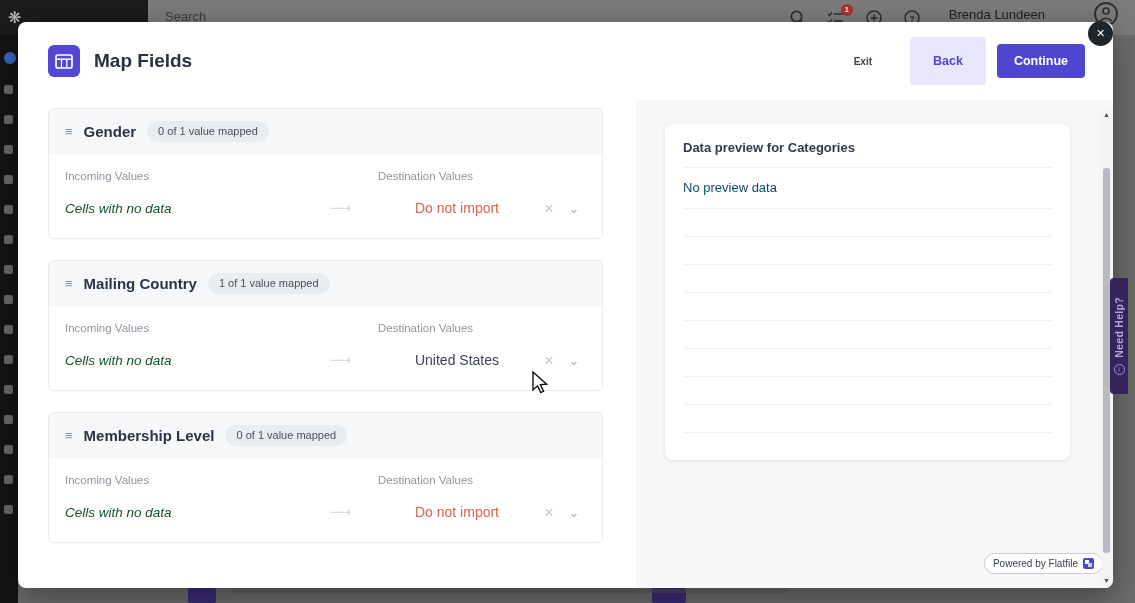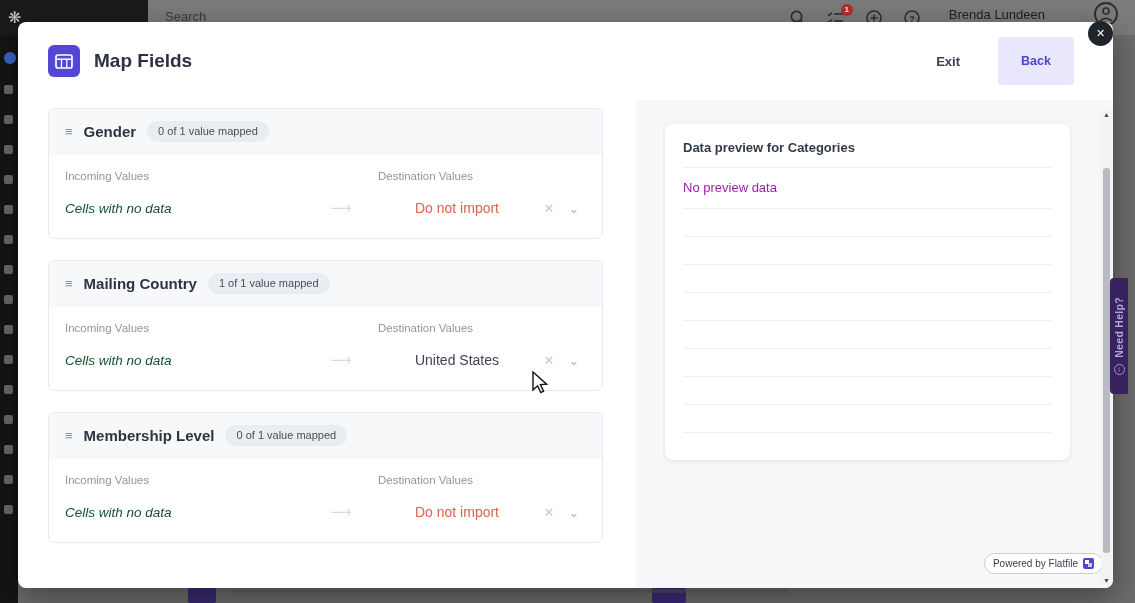--- a/index.html
+++ b/index.html
@@ -40,21 +40,21 @@
     border-radius:8px; box-shadow:0 10px 35px rgba(0,0,0,.4); z-index:10; }
   .close-btn { position:absolute; left:1070px; top:-1px; width:25px; height:25px; border-radius:50%;
     background:#20252c; color:#fff; font-size:11px; display:flex; align-items:center; justify-content:center;
     z-index:12; cursor:pointer; }
 
   .modal-header { height:78px; display:flex; align-items:center; padding:0 28px 0 30px; }
   .title-icon { width:32px; height:32px; background:#5348d6; border-radius:6px; flex:0 0 auto;
     display:flex; align-items:center; justify-content:center; }
   .modal-title { font-size:19px; font-weight:700; color:#2b3140; margin-left:14px; }
   .header-actions { margin-left:auto; display:flex; align-items:center; }
-  .btn-exit { font-size:13px; font-weight:700; color:#3a4150; margin-right:38px; cursor:pointer; }
+  .btn-exit { font-size:10px; font-weight:700; color:#3a4150; margin-right:38px; cursor:pointer; }
   .btn-back { width:76px; height:48px; background:#e9e7fb; color:#4f46cf; border-radius:4px; border:none;
     font-size:12.5px; font-weight:700; display:flex; align-items:center; justify-content:center;
     margin-right:11px; cursor:pointer; font-family:inherit; }
   .btn-continue { width:88px; height:34px; background:#4f46cf; color:#fff; border-radius:4px; border:none;
     font-size:12.5px; font-weight:700; display:flex; align-items:center; justify-content:center;
     cursor:pointer; font-family:inherit; }
 
   .modal-body { display:flex; height:488px; }
   .left-pane { width:618px; padding:8px 0 0 30px; }
 
@@ -73,21 +73,21 @@
   .dest { font-size:14px; color:#3d4454;text-align:center; }
   .dest.warn { color:#e0604f; }
   .x-ico { color:#c6cbd3; font-size:13px; text-align:center; cursor:pointer; }
   .chev-ico { color:#a9b0bb; font-size:13px; text-align:center; cursor:pointer; }
 
   .right-pane { flex:1; background:#f6f7f9; position:relative; border-radius:0 0 8px 0; }
   .preview-card { position:absolute; left:29px; top:24px; width:405px; height:336px; background:#fff;
     border-radius:8px; padding:0 18px; box-shadow:0 1px 4px rgba(16,24,40,.09); }
   .p-title { padding:16px 0 12px; font-size:13px; font-weight:700; color:#333b49;
     border-bottom:1px solid #eef0f3; }
-  .p-empty { padding:12px 0 13px; font-size:13px; color:#a21caf; border-bottom:1px solid #eef0f3; }
+  .p-empty { padding:12px 0 13px; font-size:13px; color:#0c4a6e; border-bottom:1px solid #eef0f3; }
   .p-row { height:28px; border-bottom:1px solid #eef0f3; }
 
   .powered { position:absolute; right:10px; bottom:14px; height:21px; border:1px solid #c9cdd3;
     border-radius:11px; background:#fff; display:flex; align-items:center; gap:5px; padding:0 8px;
     font-size:10px; font-weight:400; color:#3c424d; cursor:pointer; }
   .ff-ico { width:11px; height:11px; background:#4f46cf; border-radius:2px; position:relative; }
   .ff-ico::before { content:""; position:absolute; left:2px; top:2px; width:4px; height:4px; background:#fff; }
   .ff-ico::after { content:""; position:absolute; right:2px; bottom:2px; width:4px; height:4px; background:#cfcdf5; }
 
   .scrollbar { position:absolute; right:1px; top:88px; bottom:4px; width:11px; background:#f3f3f4;
@@ -190,20 +190,21 @@
           <rect x="1" y="1" width="16" height="13" rx="2" fill="none" stroke="#fff" stroke-width="1.7"></rect>
           <line x1="1" y1="5.2" x2="17" y2="5.2" stroke="#fff" stroke-width="1.5"></line>
           <line x1="6.5" y1="5.2" x2="6.5" y2="14" stroke="#fff" stroke-width="1.3"></line>
           <line x1="11.8" y1="5.2" x2="11.8" y2="14" stroke="#fff" stroke-width="1.3"></line>
         </svg>
     </div>
     <div class="modal-title">Map Fields</div>
     <div class="header-actions">
       <span class="btn-exit">Exit</span>
       <button class="btn-back">Back</button>
+      <button class="btn-continue">Continue</button>
     </div>
   </div>
 
   <div class="modal-body">
     <div class="left-pane">
 
       <div class="card">
         <div class="card-head">
           <span class="drag-ico">≡</span>
           <span class="card-title">Gender</span>

